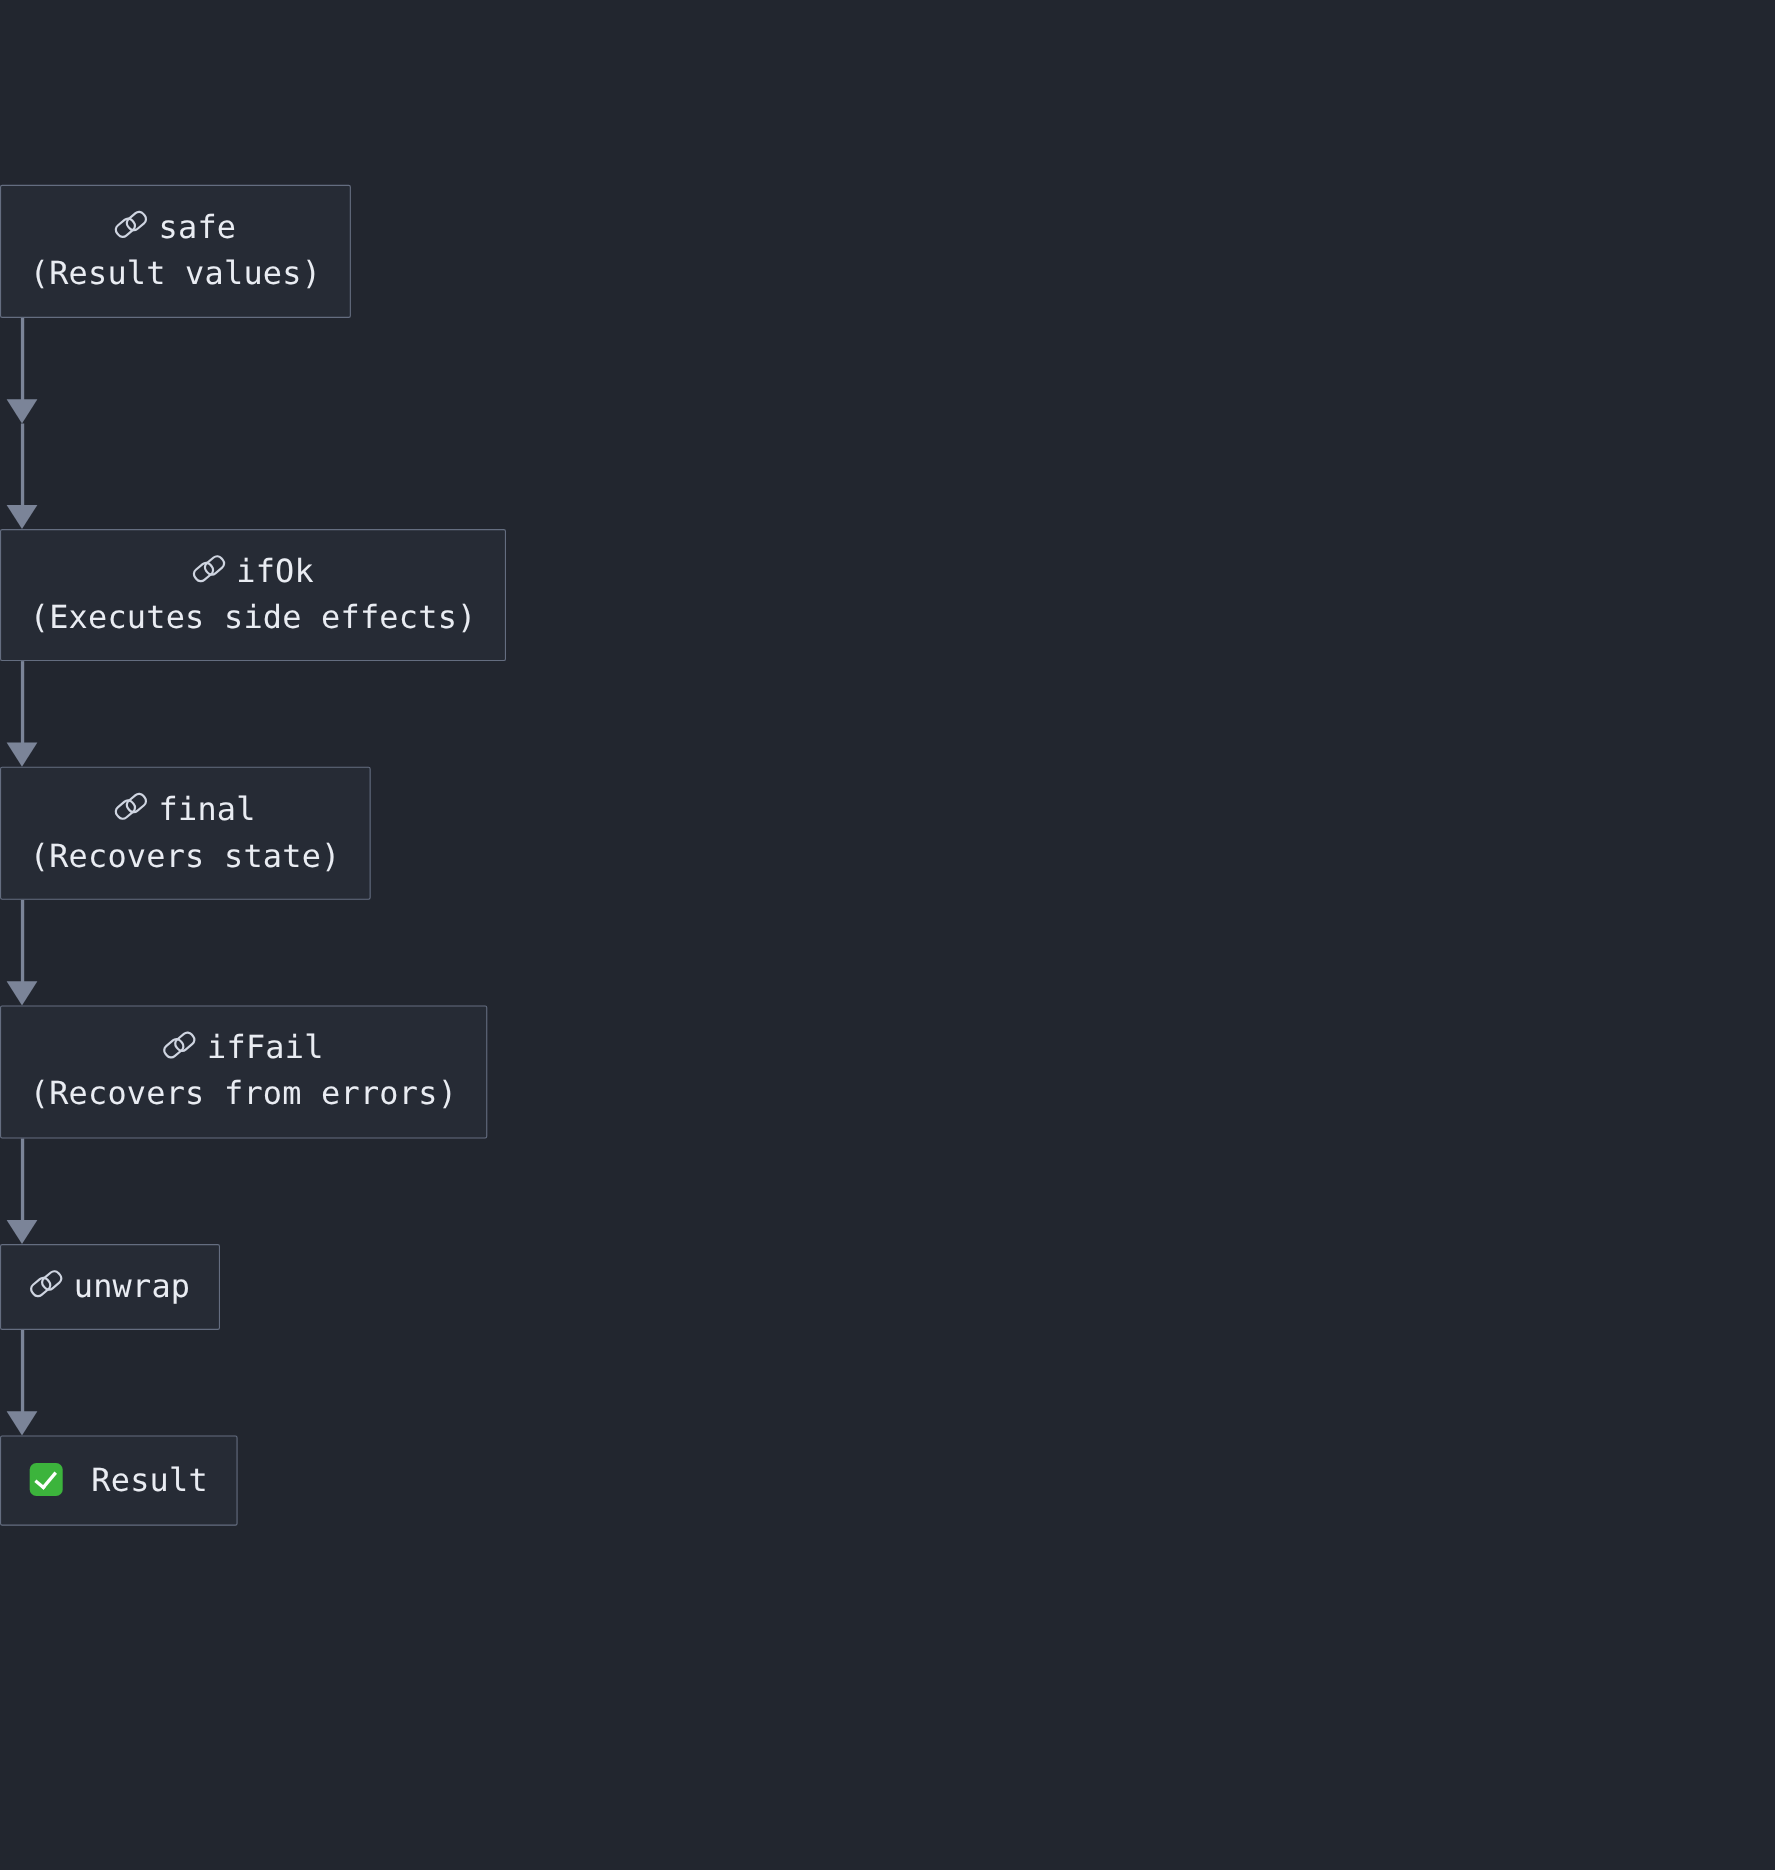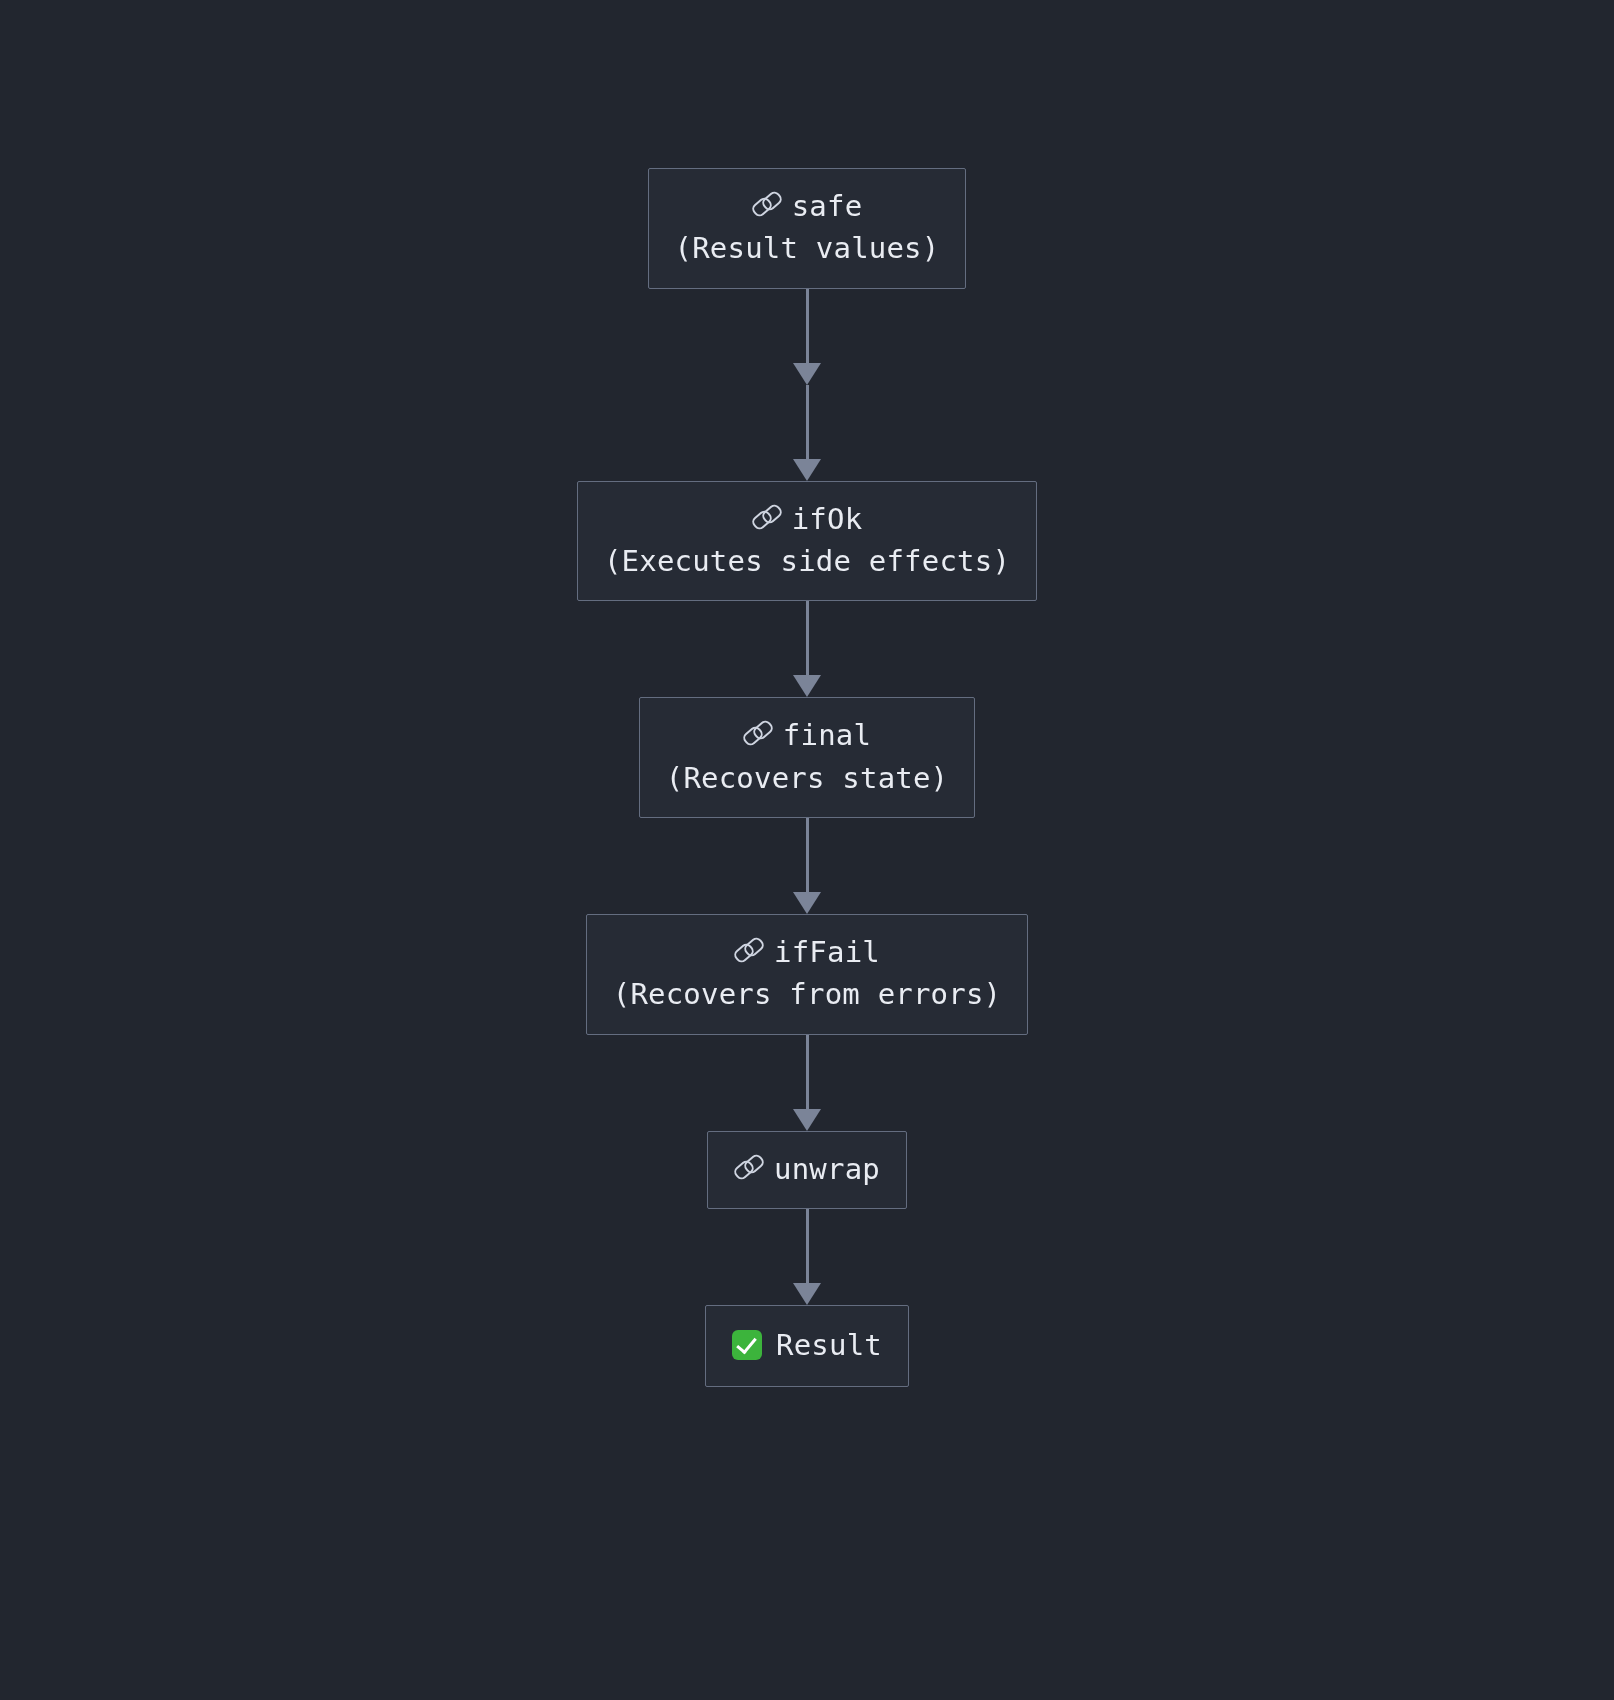--- a/index.html
+++ b/index.html
@@ -20,21 +20,21 @@
     background: #22262f;
   }
   .flow-stack {
     position: absolute;
     left: 0;
     top: 0;
     width: 1614px;
     height: 1700px;
     display: flex;
     flex-direction: column;
-    align-items: center;
+    align-items: flex-start;
     padding-top: 168px;
     box-sizing: border-box;
   }
   .node {
     position: relative;
     box-sizing: border-box;
     background: #262b35;
     border: 1.6px solid #646d80;
     border-radius: 2px;
     color: #e6e9ef;
@@ -55,21 +55,21 @@
     font-size: 29px;
     color: #e9ecf2;
   }
   .node.terminal {
     padding: 18px 26px 20px 26px;
   }
   .node.terminal .node-title {
     display: flex;
     align-items: center;
     justify-content: center;
-    gap: 14px;
+    gap: 26px;
   }
   
   .connector {
     width: 40px;
     display: flex;
     flex-direction: column;
     align-items: center;
     justify-content: flex-start;
   }
   .connector .line {

